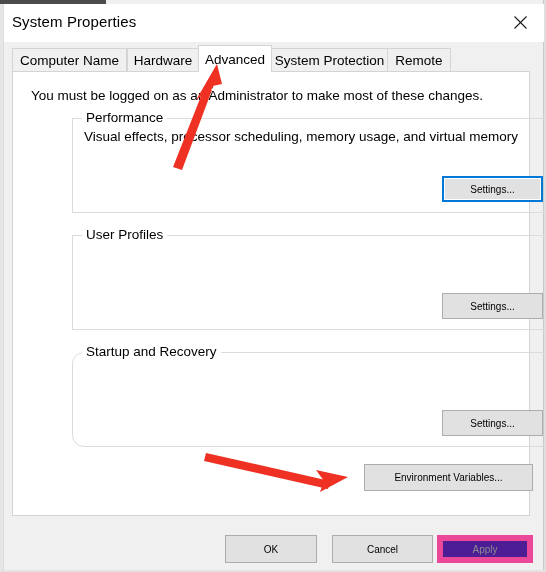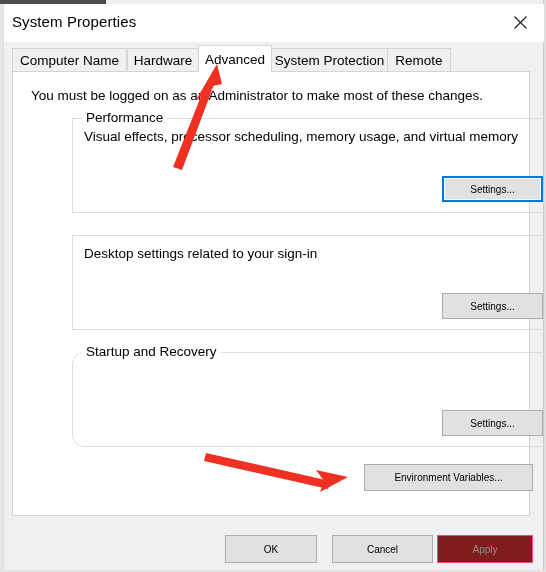--- a/index.html
+++ b/index.html
@@ -187,22 +187,22 @@
     justify-content: center;
     white-space: nowrap;
     padding: 0;
   }
   .btn.focused {
     border: 2px solid #0078d7;
     background: #e1e1e1;
     box-shadow: inset 0 0 0 1px #ffffff;
   }
   .btn.disabled {
-    background: #7f1d1d;
-    border: 1px solid #ec4899;
+    background: #4c1d95;
+    border: 6px solid #ec4899;
     color: #8d8d8d;
   }
 
   
   #footer-buttons { position: absolute; left: 0; top: 0; }
 
   
   .arrow-layer {
     position: absolute;
     left: 0;
@@ -247,21 +247,21 @@
 
     <div id="intro-text">You must be logged on as an Administrator to make most of these changes.</div>
 
     <div class="groupbox" style="top:46px;height:95px;">
       <div class="group-label">Performance</div>
       <div class="group-desc">Visual effects, processor scheduling, memory usage, and virtual memory</div>
       <div class="btn focused" style="right:9px;bottom:10px;width:101px;height:26px;">Settings...</div>
     </div>
 
     <div class="groupbox" style="top:163px;height:95px;">
-      <div class="group-desc">Desktop settings related to your sign-in</div>
+      <div class="group-label">User Profiles</div>
       <div class="btn" style="right:9px;bottom:10px;width:101px;height:26px;">Settings...</div>
     </div>
 
     <div class="groupbox" style="top:280px;height:95px;border-radius:12px;">
       <div class="group-label">Startup and Recovery</div>
       <div class="btn" style="right:9px;bottom:10px;width:101px;height:26px;">Settings...</div>
     </div>
 
     <div class="btn" style="left:351px;top:392px;width:169px;height:27px;">Environment Variables...</div>
   </div>

